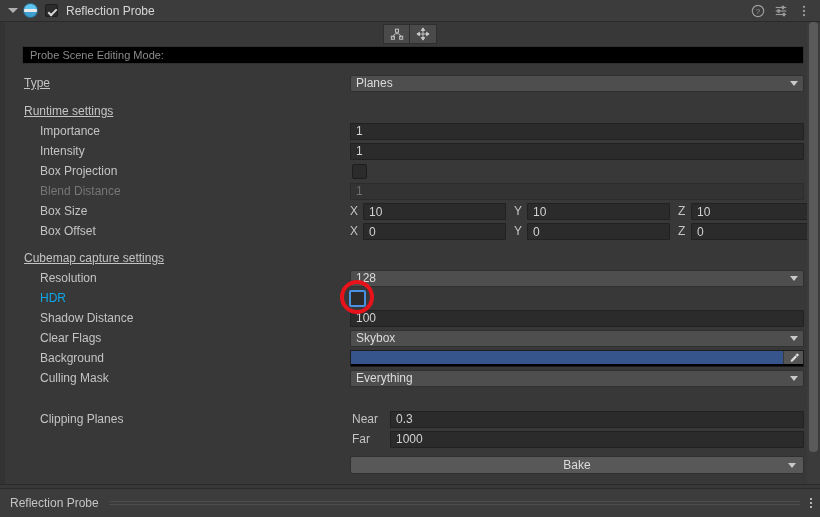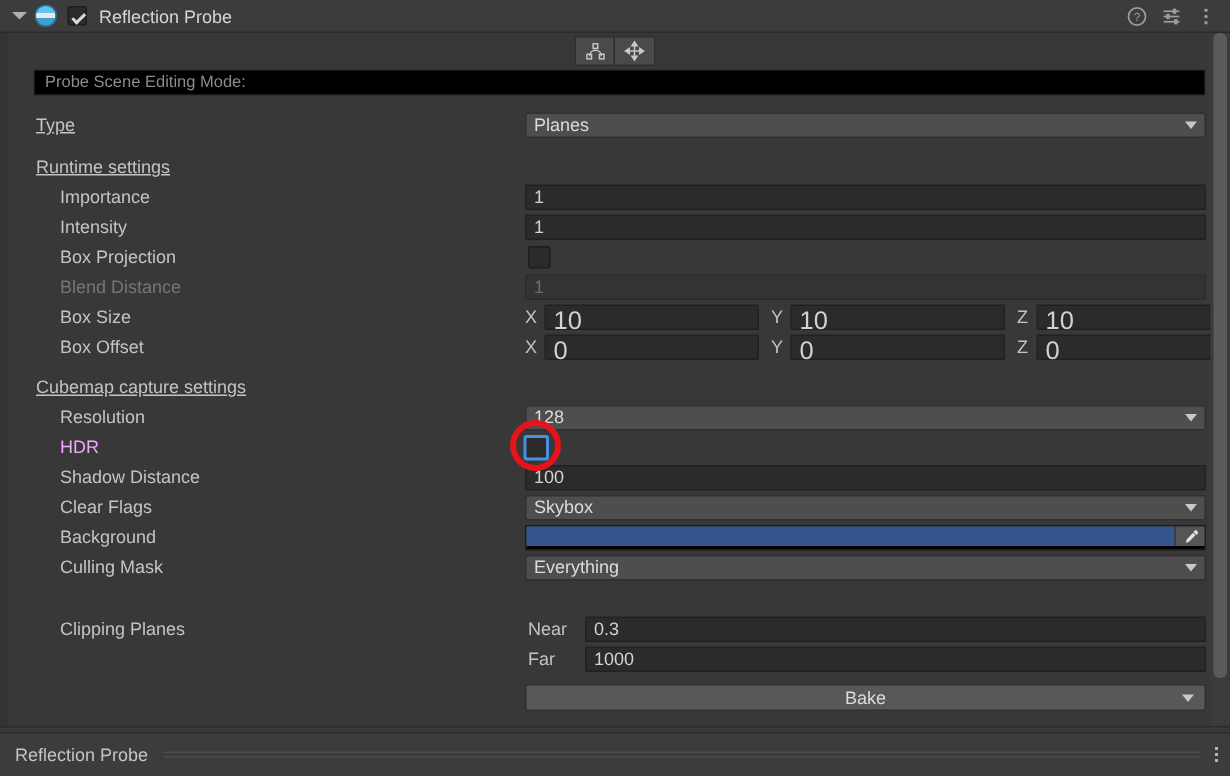--- a/index.html
+++ b/index.html
@@ -108,21 +108,21 @@
   }
   .lbl {
     position: absolute;
     font-size: 12px;
     color: #c4c4c4;
     white-space: nowrap;
   }
   .lbl.section { left: 24px; text-decoration: underline; }
   .lbl.indent  { left: 40px; }
   .lbl.dim     { color: #767676; }
-  .lbl.sel     { color: #f0abfc; }
+  .lbl.sel     { color: #0ea5e9; }
 
   .field {
     position: absolute;
     left: 350px; width: 454px; height: 17px;
     background: #2b2b2b;
     border: 1px solid #212121;
     border-radius: 1px;
     display: flex; align-items: center;
     padding-left: 5px;
     color: #d2d2d2;
@@ -151,24 +151,24 @@
 
   
   .vec { position: absolute; left: 350px; width: 454px; height: 17px; display: flex; gap: 0; }
   .vec .comp { display: flex; align-items: center; }
   .vec .axis { width: 13px; font-size: 12px; color: #c4c4c4; }
   .vec .vfield {
     height: 17px;
     background: #2b2b2b;
     border: 1px solid #212121;
     border-radius: 1px;
-    display: flex; align-items: flex-start;
+    display: flex; align-items: flex-end;
     padding-left: 5px;
     color: #d2d2d2;
-    font-size: 17px;
+    font-size: 12px;
   }
   .vec .comp:nth-child(1) .vfield { width: 143px; }
   .vec .comp:nth-child(2) .vfield { width: 143px; }
   .vec .comp:nth-child(3) .vfield { width: 142px; }
   .vec .comp:nth-child(2) { margin-left: 8px; }
   .vec .comp:nth-child(3) { margin-left: 8px; }
 
   
   .nf-lbl { position: absolute; left: 352px; width: 36px; text-align: left; color: #c4c4c4; font-size: 12px; }
   .nf-field {

